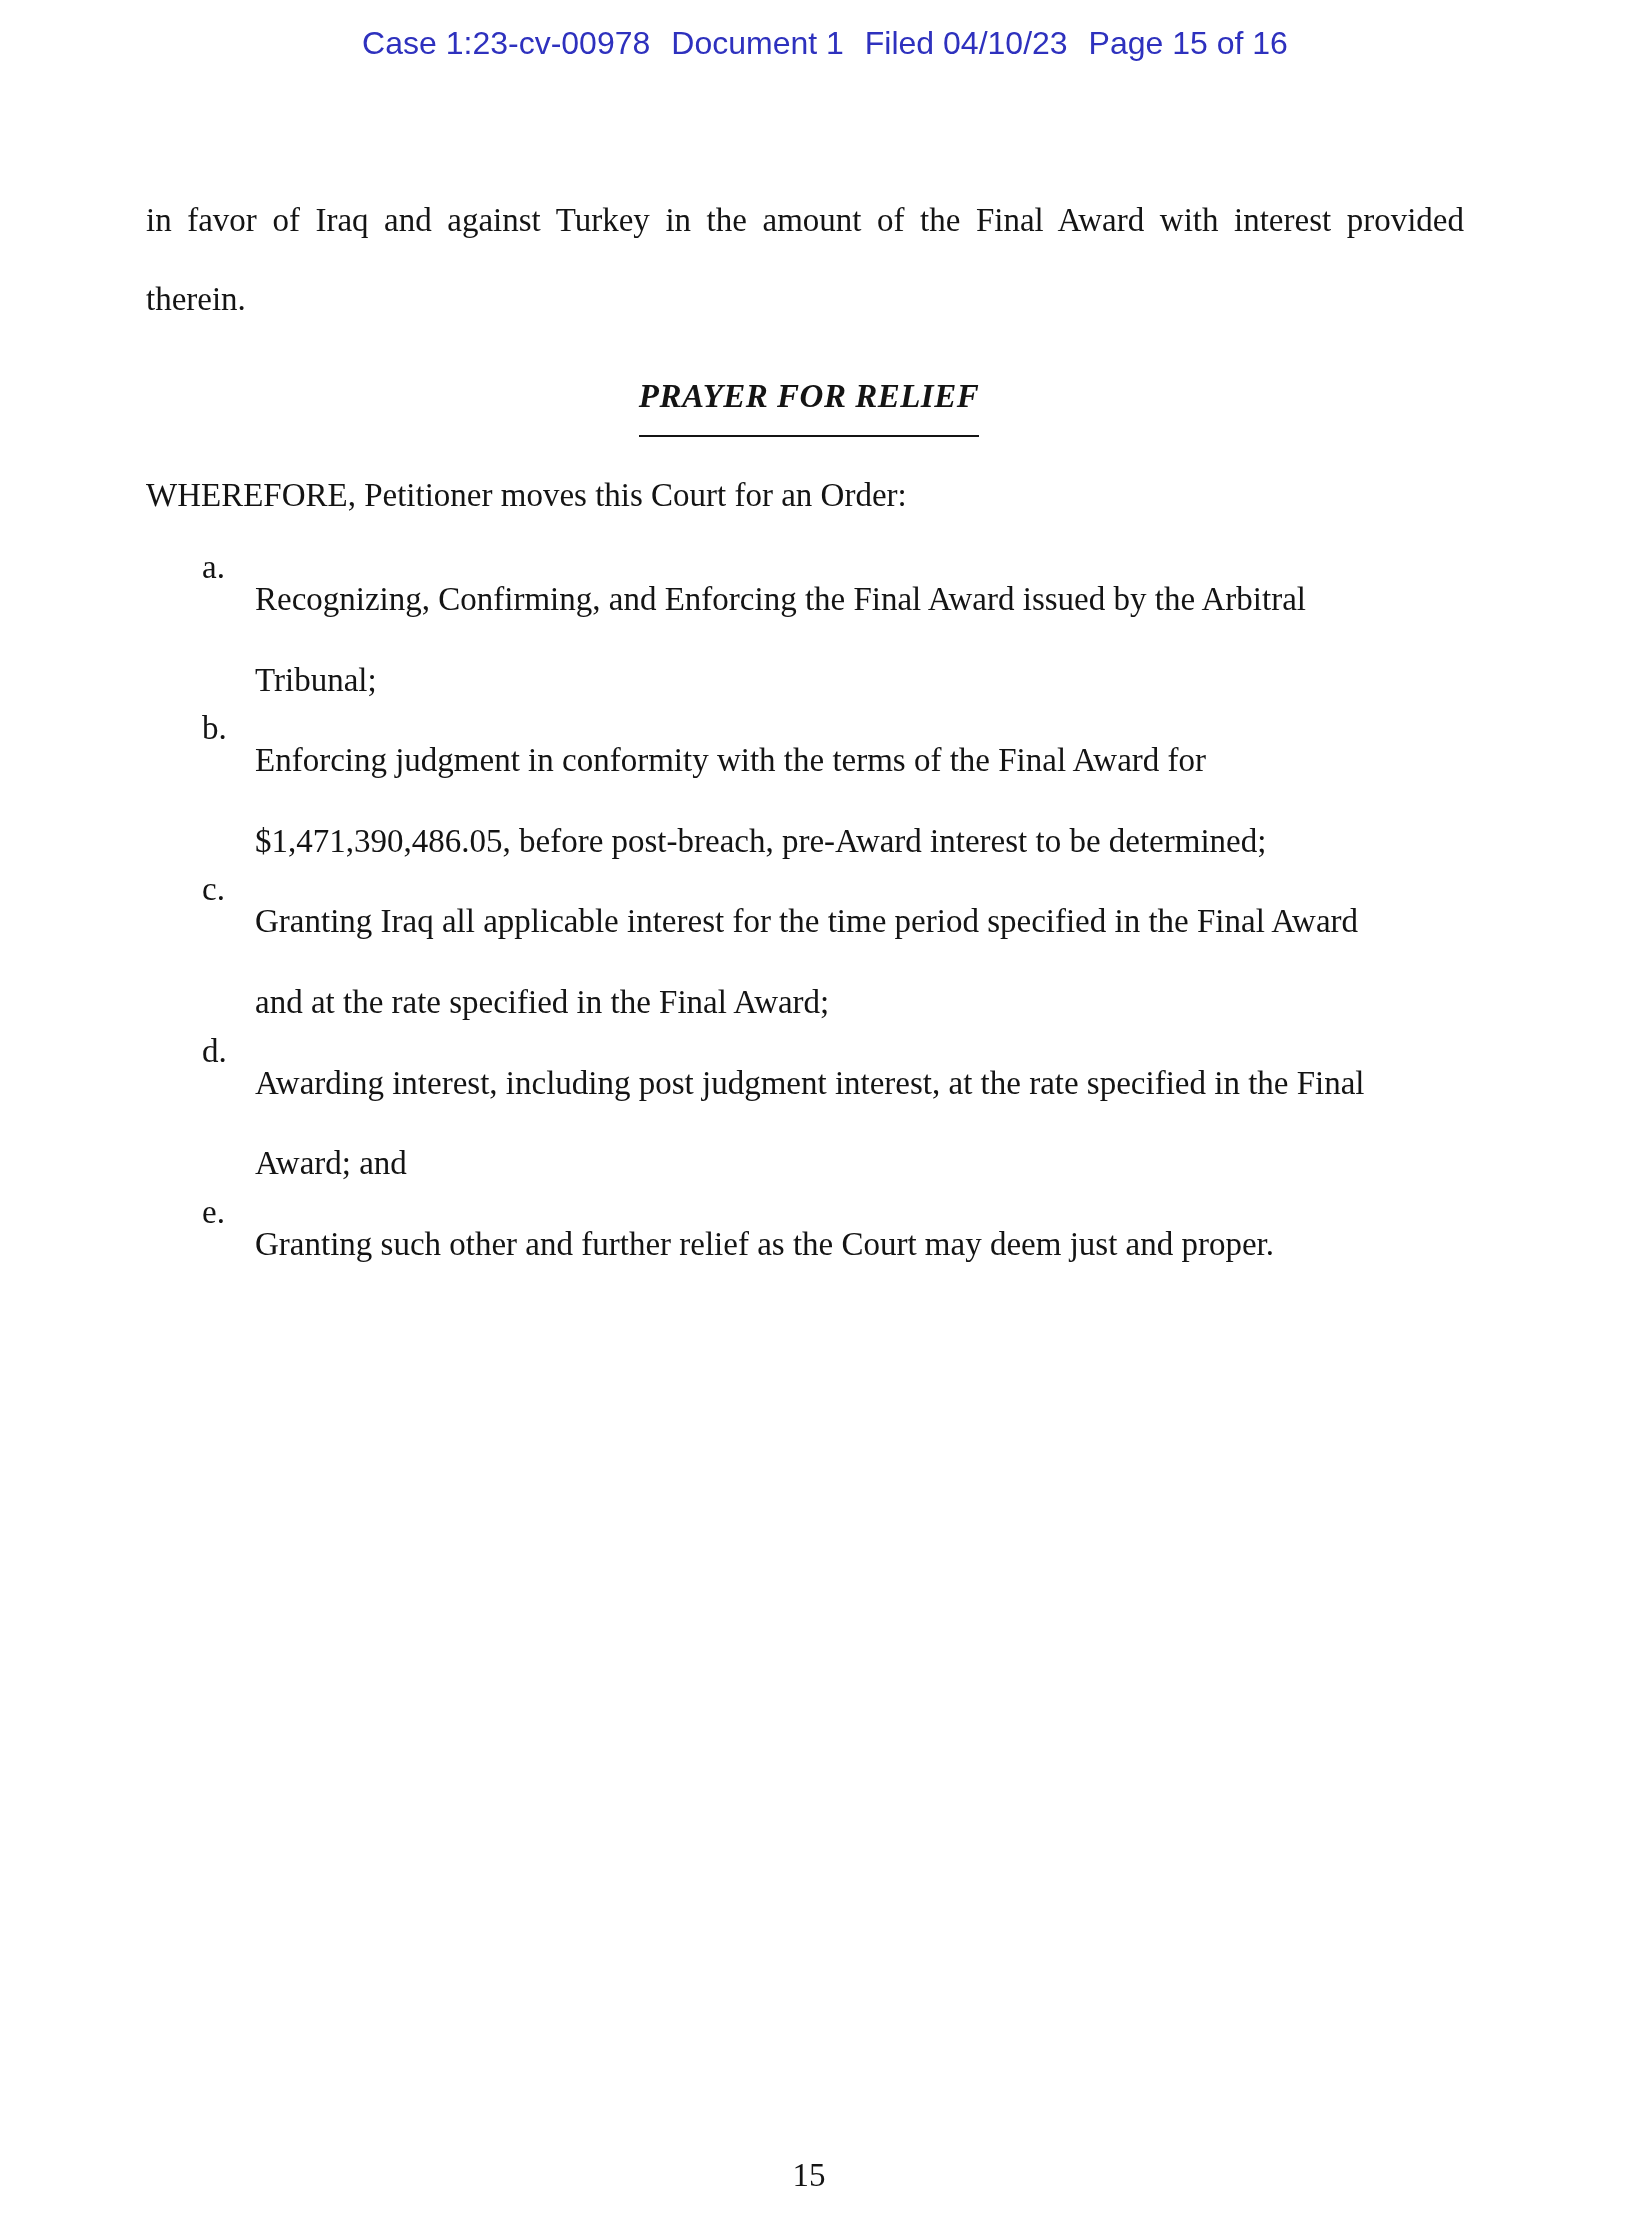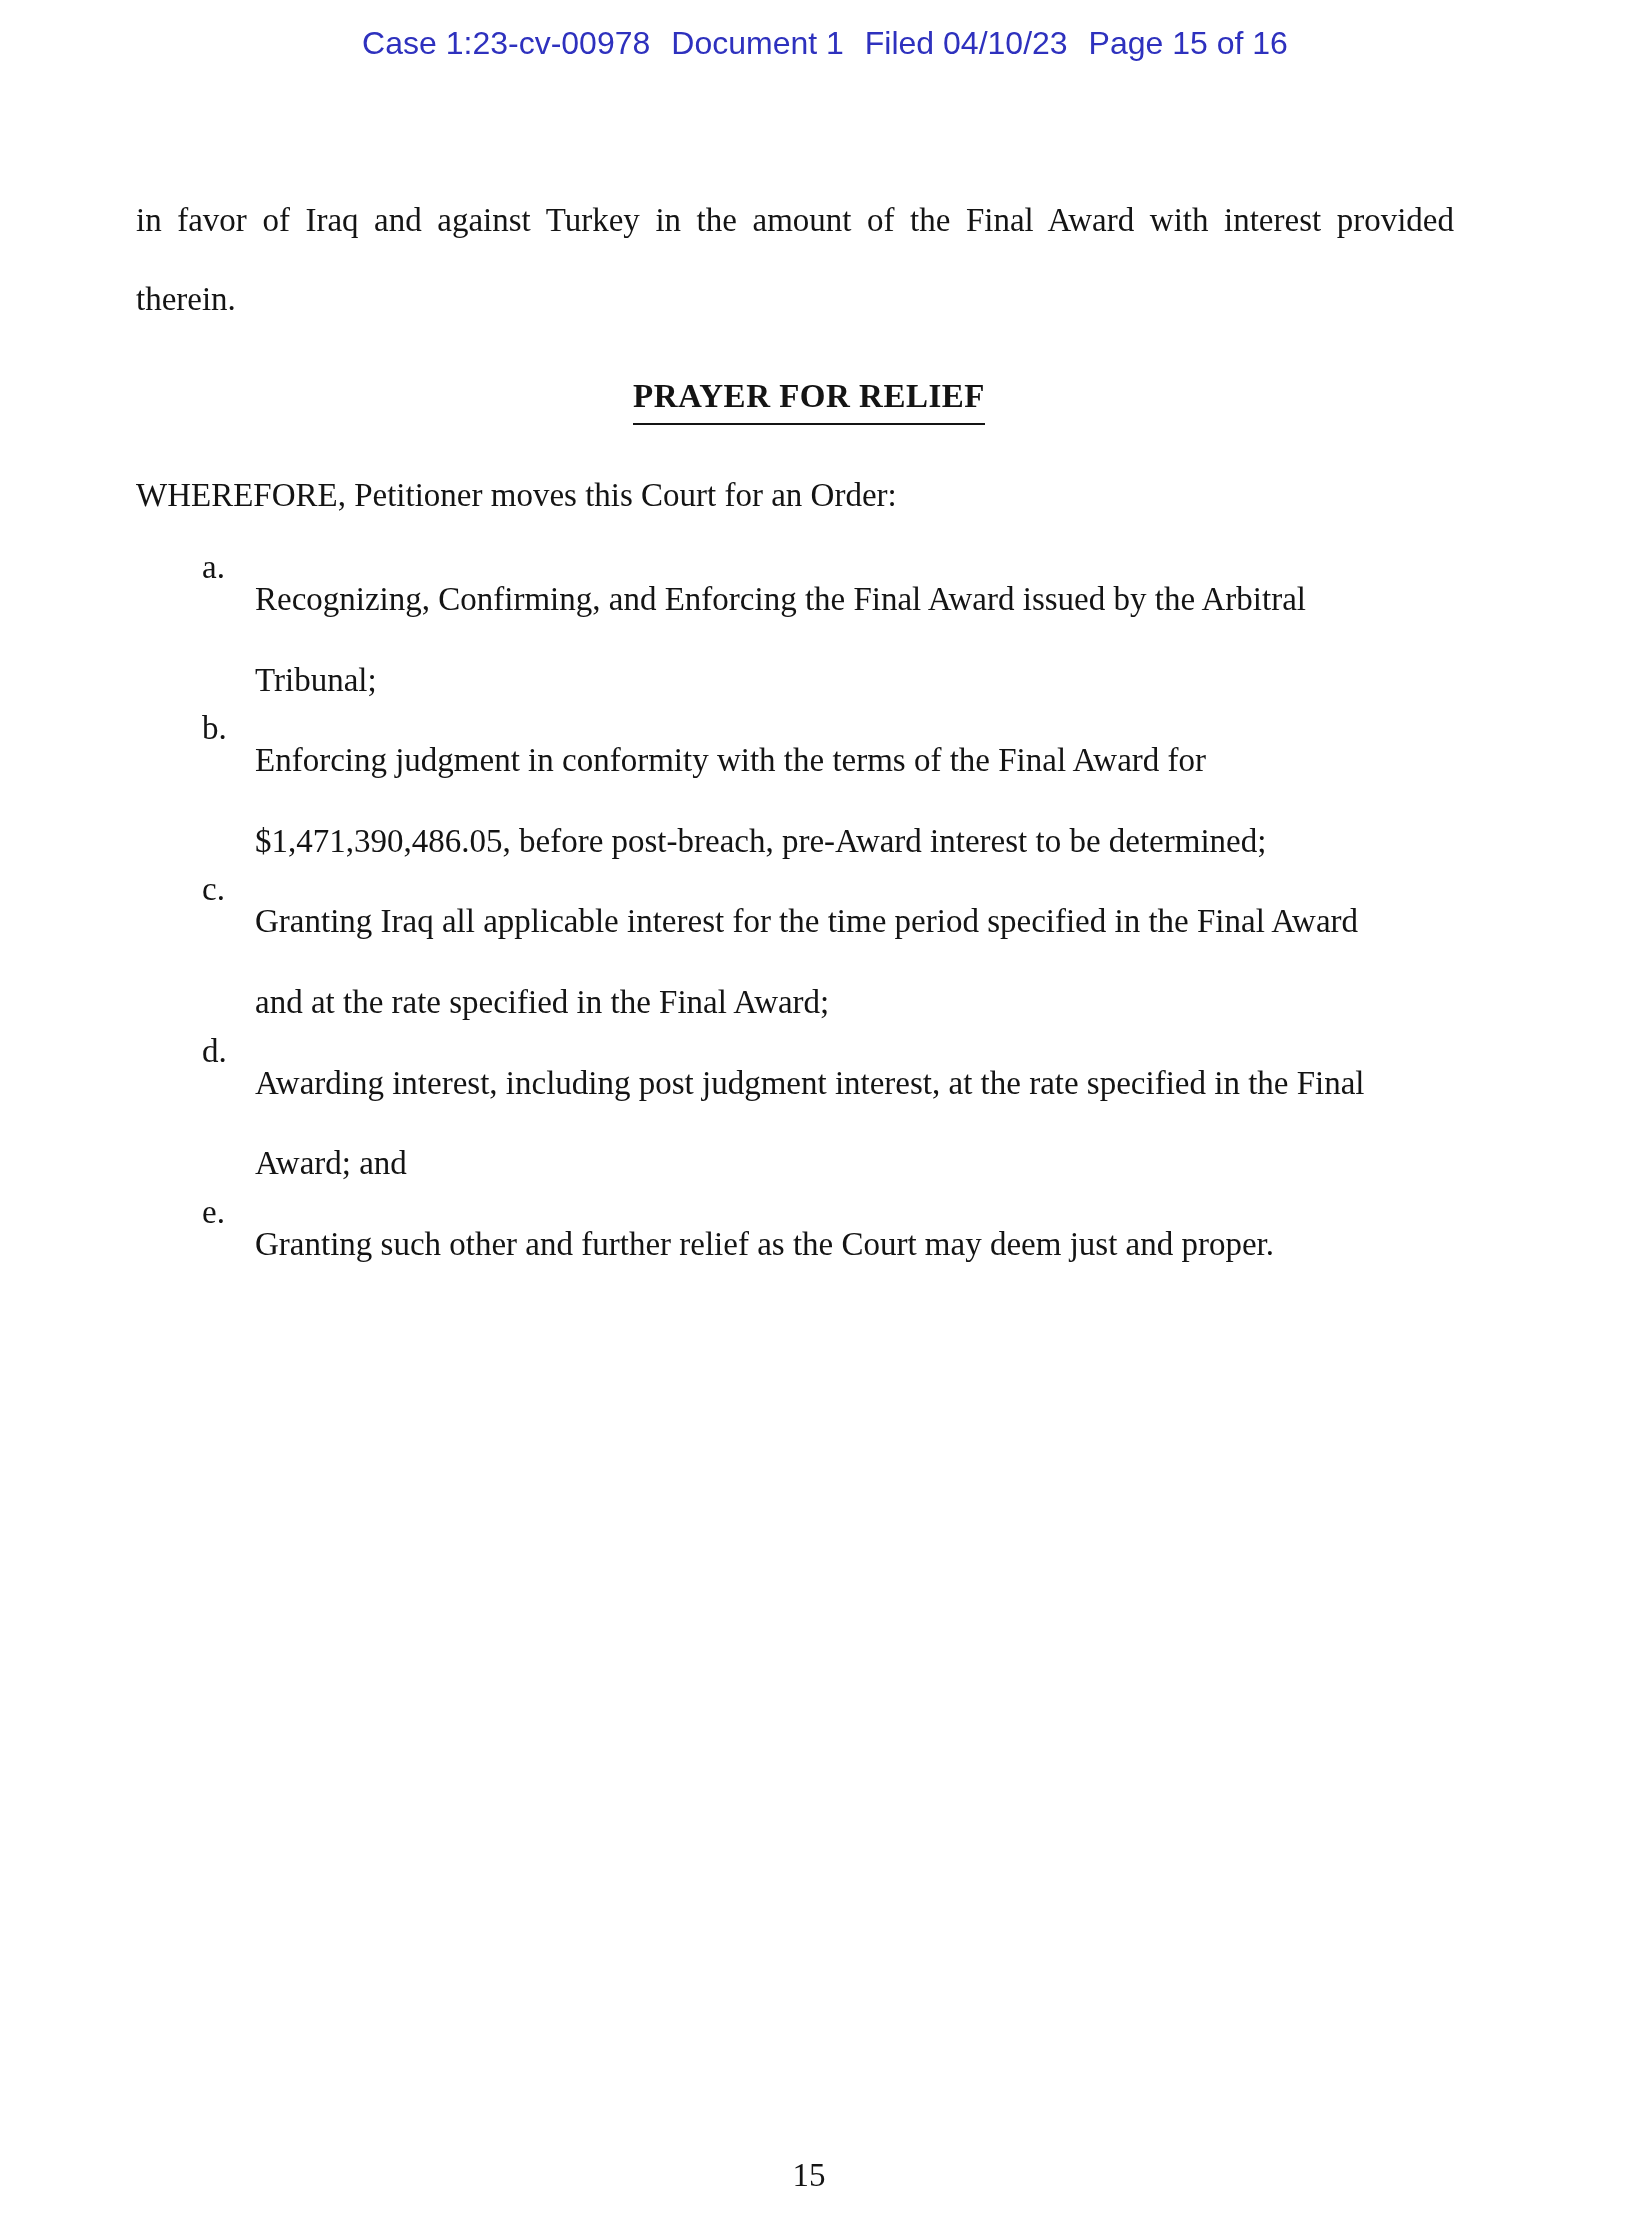--- a/index.html
+++ b/index.html
@@ -25,21 +25,21 @@
     justify-content: center;
     gap: 21px;
     font-family: "Liberation Sans", sans-serif;
     font-size: 32px;
     line-height: 39px;
     color: var(--stamp-color, #2e31be);
     white-space: nowrap;
   }
   .line {
     position: absolute;
-    left: 136px;
+    left: 146px;
     width: 1318px;
     font-size: 33px;
     line-height: 41px;
     white-space: nowrap;
   }
   .line.justify-full {
     white-space: normal;
     text-align: justify;
     text-align-last: justify;
   }
@@ -49,21 +49,22 @@
     width: 1318px;
     text-align: center;
     font-size: 33px;
     line-height: 41px;
   }
   .heading-wrap .heading-text {
     display: inline-block;
     font-weight: bold;
     letter-spacing: 0.5px;
     border-bottom: 2.9px solid #141414;
-    padding-bottom: 6px;
+    padding-bottom: 18px;
+    font-style: italic;
   }
   .marker {
     position: absolute;
     left: 202px;
     width: 53px;
     font-size: 33px;
     line-height: 41px;
     white-space: nowrap;
   }
   .item-line {

